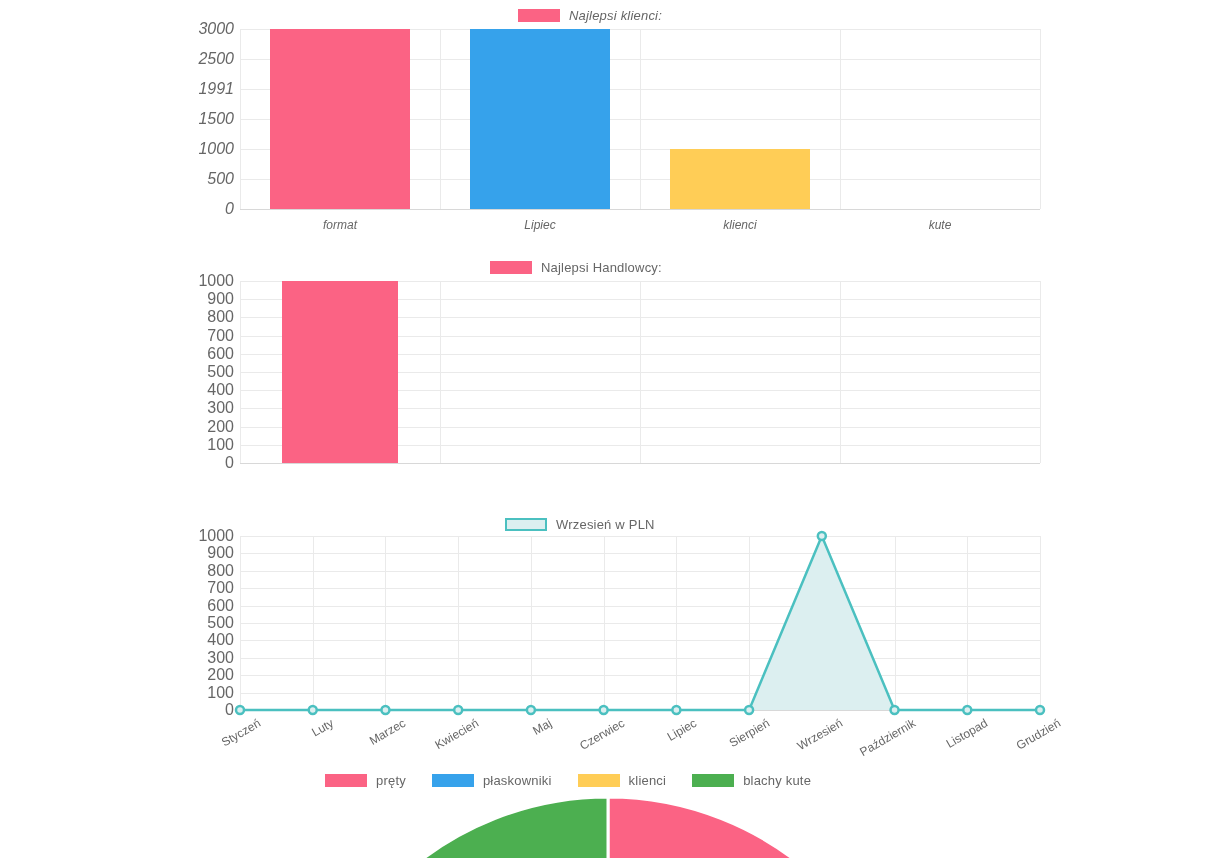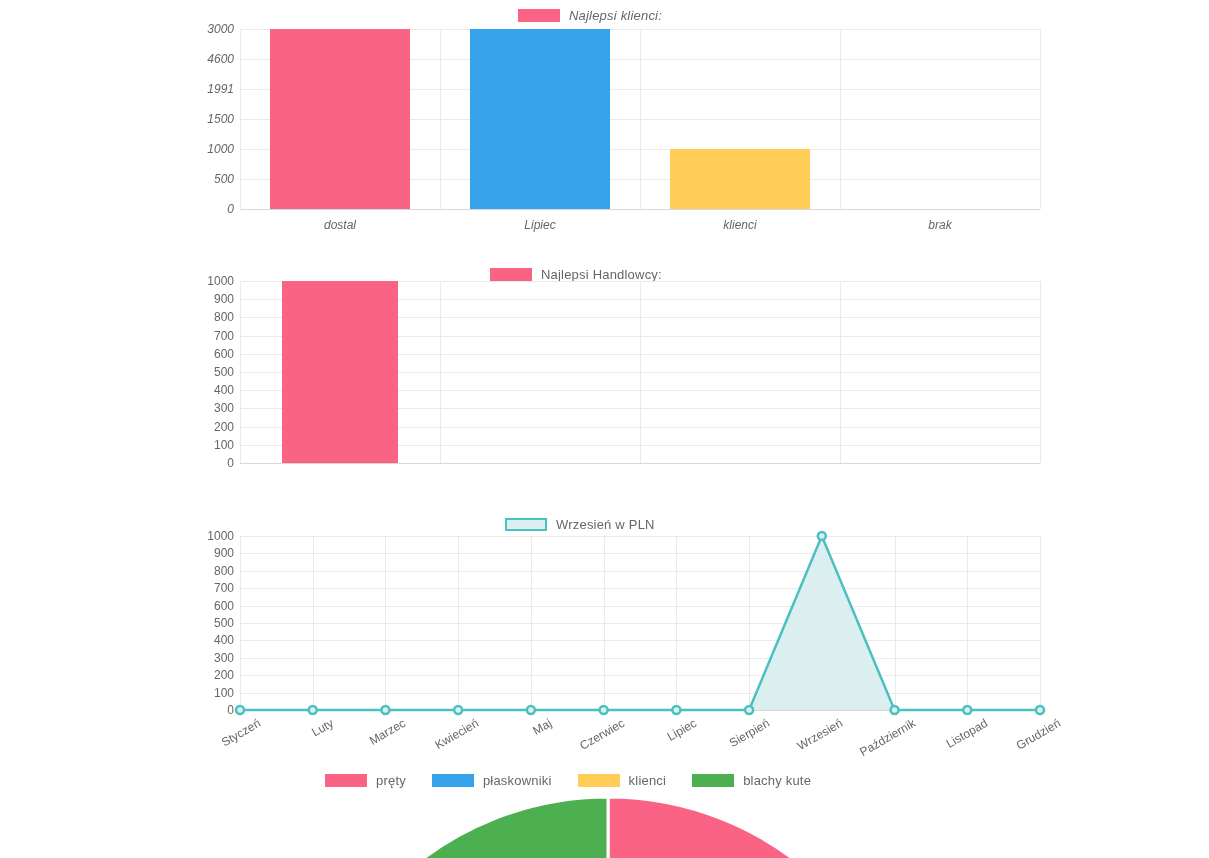--- a/index.html
+++ b/index.html
@@ -22,21 +22,21 @@
   .legend .swatch {
     width:42px; height:13px; display:inline-block;
     border:0px solid transparent;
   }
   .legend .label { font-size:13px; color:#666; letter-spacing:.2px; }
 
   .plot { position:absolute; }
 
   .ytick {
     position:absolute; right:100%; margin-right:6px;
-    font-size:12px; color:#666; transform:translateY(-50%);
+    font-size:16px; color:#666; transform:translateY(-50%);
     white-space:nowrap; text-align:right;
   }
   .gridline-h {
     position:absolute; left:0; right:0; height:1px;
     background:#eaeaea;
   }
   .gridline-h.base { background:#d8d8d8; }
   .gridline-v {
     position:absolute; top:0; bottom:0; width:1px;
     background:#eaeaea;
@@ -74,41 +74,41 @@
         <div class="ytick" style="top: 180px;">0</div>
         <div class="gridline-h" style="top: 150px;"></div>
         <div class="ytick" style="top: 150px;">500</div>
         <div class="gridline-h" style="top: 120px;"></div>
         <div class="ytick" style="top: 120px;">1000</div>
         <div class="gridline-h" style="top: 90px;"></div>
         <div class="ytick" style="top: 90px; margin-left: 36px;">1500</div>
         <div class="gridline-h" style="top: 60px;"></div>
         <div class="ytick" style="top: 60px;">1991</div>
         <div class="gridline-h" style="top: 30px;"></div>
-        <div class="ytick" style="top: 30px;">4600</div>
+        <div class="ytick" style="top: 30px;">2500</div>
         <div class="gridline-h" style="top: 0px;"></div>
         <div class="ytick" style="top: 0px;">3000</div>
         <div class="gridline-v" style="left: 0px;"></div>
         <div class="gridline-v" style="left: 200px;"></div>
         <div class="gridline-v" style="left: 400px;"></div>
         <div class="gridline-v" style="left: 600px;"></div>
         <div class="gridline-v" style="left: 800px;"></div>
         <div class="bar" style="left: 30px; width: 140px; height: 180px; background: rgb(251, 99, 132);"></div>
         <div class="bar" style="left: 230px; width: 140px; height: 180px; background: rgb(54, 162, 235);"></div>
         <div class="bar" style="left: 430px; width: 140px; height: 60px; background: rgb(255, 205, 86);"></div>
-        <div class="xtick" style="left: 100px;">dostal</div>
+        <div class="xtick" style="left: 100px;">format</div>
         <div class="xtick" style="left: 300px;">Lipiec</div>
         <div class="xtick" style="left: 500px;">klienci</div>
-        <div class="xtick" style="left: 700px;">brak</div>
+        <div class="xtick" style="left: 700px;">kute</div>
       </div>
   </div>
 
   <div class="chart" id="chart2" style="left:0; top:255px; width:1209px; height:230px;">
 
-    <div class="legend" style="left:490px; top:12px;justify-content:flex-end;">
+    <div class="legend" style="left:490px; top:5px;justify-content:flex-end;">
       <div class="item">
         <span class="swatch" style="background:#FB6384;"></span>
         <span class="label">Najlepsi Handlowcy:</span>
       </div>
     </div>
 
     <div class="plot" id="plot2" style="left:240px; top:26px; width:800px; height:182px;">
         <div class="gridline-h base" style="top: 182px;"></div>
         <div class="ytick" style="top: 182px;">0</div>
         <div class="gridline-h" style="top: 163.8px;"></div>

